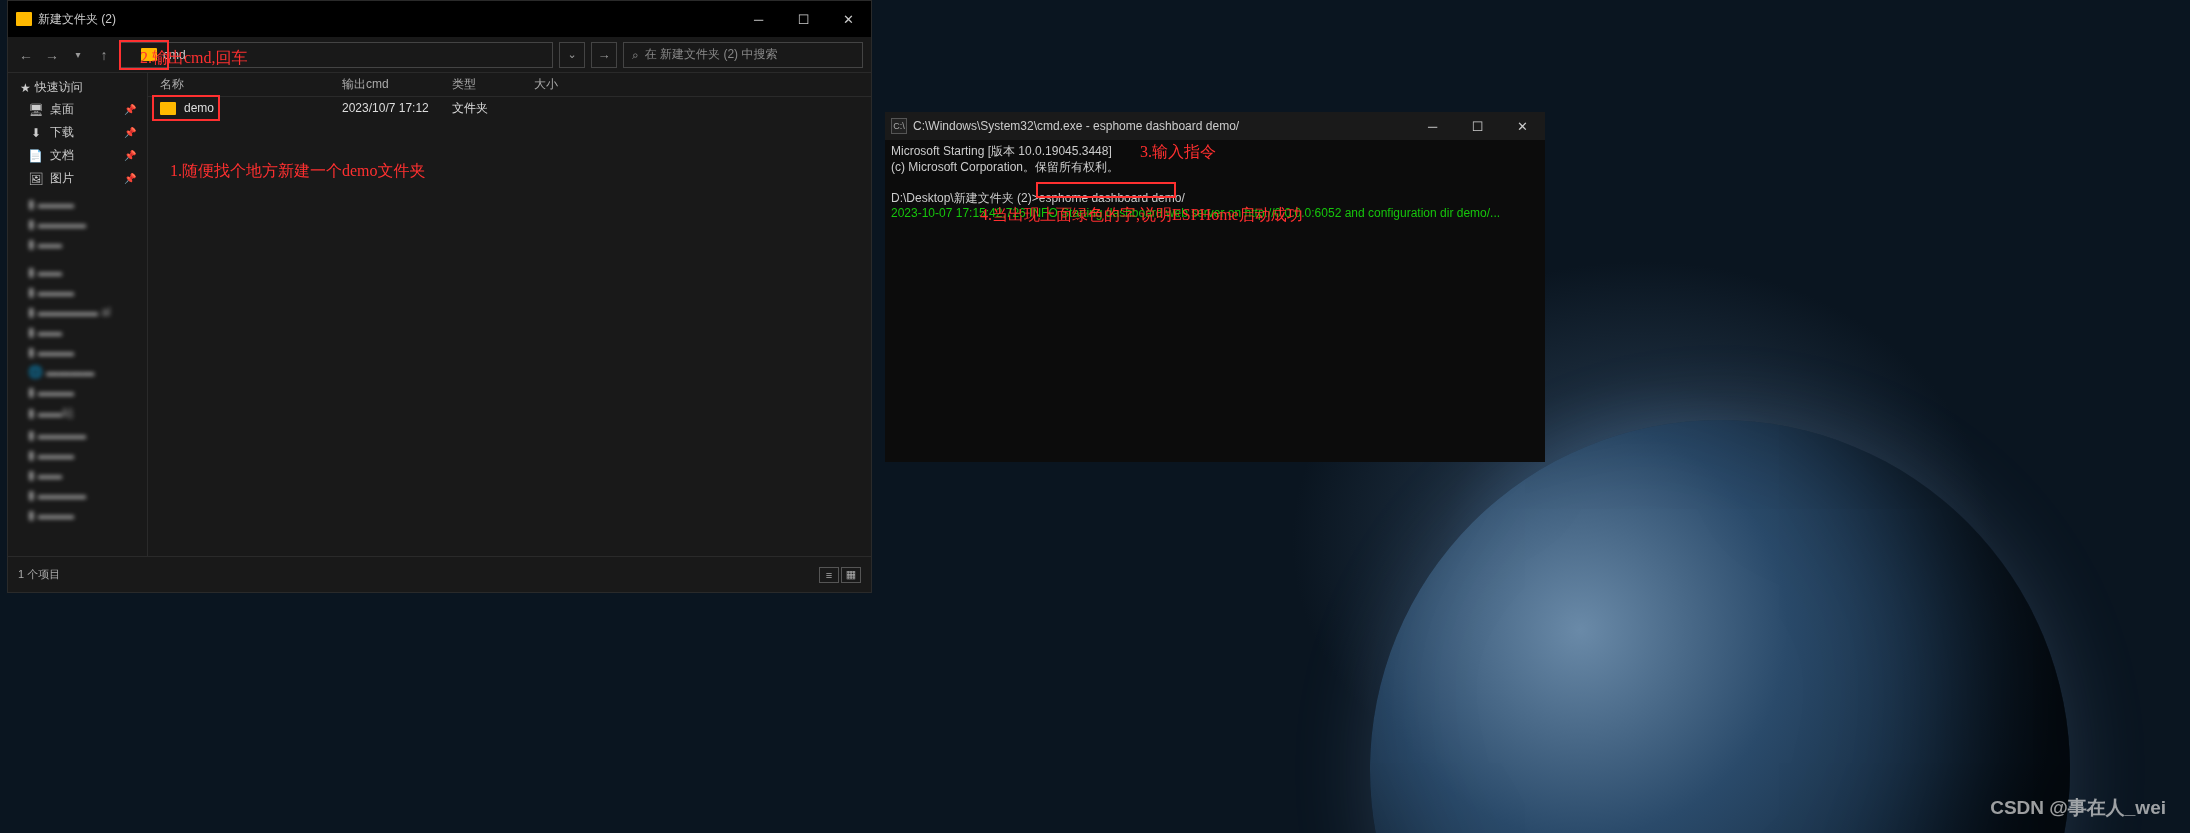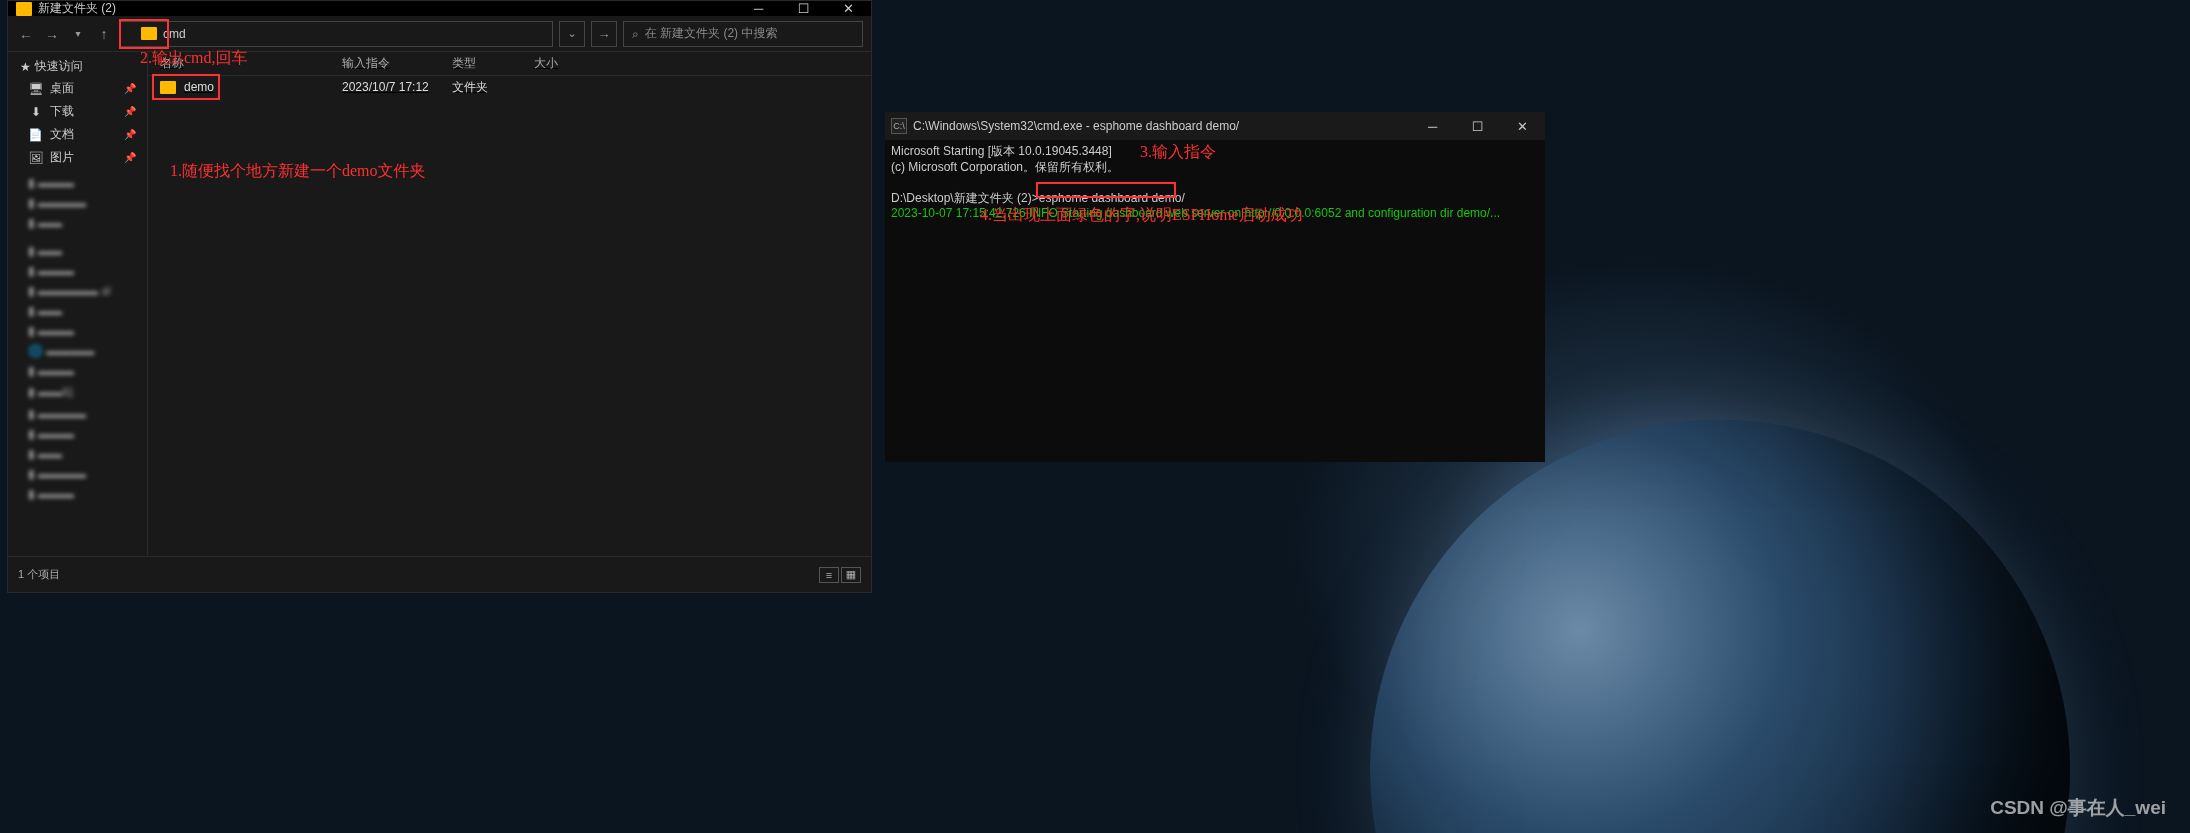--- a/index.html
+++ b/index.html
@@ -4,21 +4,21 @@
 <style>
   * { margin: 0; padding: 0; box-sizing: border-box; font-family: "Microsoft YaHei", "Segoe UI", sans-serif; }
   body { background: #1a2530; width: 2190px; height: 833px; position: relative; overflow: hidden; }
 
   
   .wallpaper { position:absolute; inset:0; background: radial-gradient(ellipse 500px 400px at 75% 65%, #3a5a7a 0%, #1a2a3a 40%, #0a1520 70%); }
   .earth { position:absolute; right:120px; top:420px; width:700px; height:700px; border-radius:50%; background: radial-gradient(circle at 30% 30%, #6a8aa8 0%, #2a4a6a 30%, #0a1a2a 70%); box-shadow: inset -80px -80px 150px rgba(0,0,0,.8), 0 0 80px rgba(130,170,220,.2); }
 
   
   .explorer { position:absolute; left:7px; top:0; width:865px; height:593px; background:#191919; border:1px solid #2a2a2a; display:flex; flex-direction:column; }
-  .titlebar { height:15px; background:#000; display:flex; align-items:center; color:#ccc; font-size:12px; }
+  .titlebar { height:36px; background:#000; display:flex; align-items:center; color:#ccc; font-size:12px; }
   .titlebar .foldericon { width:16px; height:14px; background:#ffb900; margin:0 6px 0 8px; border-radius:1px; }
   .titlebar .title { flex:0 0 auto; }
   .titlebar .spacer { flex:1; }
   .winbtn { width:45px; height:30px; display:flex; align-items:center; justify-content:center; color:#ccc; font-size:13px; }
 
   .ribbon { height:24px; background:#191919; display:flex; align-items:center; border-bottom:1px solid #2a2a2a; }
   .ribbon .tab { padding:4px 12px; font-size:12px; color:#ccc; }
   .ribbon .tab.file { background:#1a6fd4; color:#fff; }
 
   .annotation { position:absolute; color:#ff3030; font-size:16px; font-family:"Microsoft YaHei"; pointer-events:none; z-index:100; }
@@ -34,21 +34,21 @@
   .searchbox { width:240px; height:26px; background:#191919; border:1px solid #444; color:#888; font-size:12px; padding:0 8px; display:flex; align-items:center; gap:6px; }
 
   .body { flex:1; display:flex; background:#191919; overflow:hidden; }
   .sidebar { width:140px; background:#191919; border-right:1px solid #2a2a2a; padding:6px 0; overflow:hidden; }
   .side-item { display:flex; align-items:center; gap:6px; padding:3px 8px 3px 20px; color:#ccc; font-size:12px; position:relative; }
   .side-item .pin { position:absolute; right:10px; color:#777; font-size:10px; }
   .side-item .icon { width:16px; height:14px; display:flex; align-items:center; justify-content:center; font-size:12px; }
   .side-group { padding-left:12px; color:#ccc; font-size:12px; display:flex; align-items:center; gap:4px; margin-bottom:2px; }
   .side-blur { filter: blur(2px); opacity:.7; margin-top:4px; }
 
-  .filepane { flex:1; display:flex; flex-direction:column;text-decoration:underline; }
+  .filepane { flex:1; display:flex; flex-direction:column; }
   .columns { height:24px; display:flex; align-items:center; border-bottom:1px solid #2a2a2a; color:#aaa; font-size:12px; padding-left:12px; }
   .col-name { width:182px; }
   .col-date { width:110px; }
   .col-type { width:82px; }
   .col-size { width:60px; }
   .filelist { flex:1; position:relative; }
   .filerow { height:22px; display:flex; align-items:center; padding-left:12px; color:#ddd; font-size:12px; }
   .filerow .foldericon { width:16px; height:13px; background:#ffb900; margin-right:8px; border-radius:1px; }
   .demo-redbox { position:absolute; left:4px; top:-2px; width:68px; height:26px; border:2px solid #ff3030; pointer-events:none; }
 
@@ -145,21 +145,21 @@
         <div class="side-item">▮ ▬▬▬</div>
         <div class="side-item">▮ ▬▬</div>
         <div class="side-item">▮ ▬▬▬▬</div>
         <div class="side-item">▮ ▬▬▬</div>
       </div>
     </div>
 
     <div class="filepane">
       <div class="columns">
         <div class="col-name">名称</div>
-        <div class="col-date">输入指令</div>
+        <div class="col-date">输出cmd</div>
         <div class="col-type">类型</div>
         <div class="col-size">大小</div>
       </div>
       <div class="filelist">
         <div class="filerow" style="position:relative;">
           <div class="foldericon"></div>
           <div class="col-name" style="width:158px;">demo</div>
           <div class="col-date">2023/10/7 17:12</div>
           <div class="col-type">文件夹</div>
           <div class="col-size"></div>

